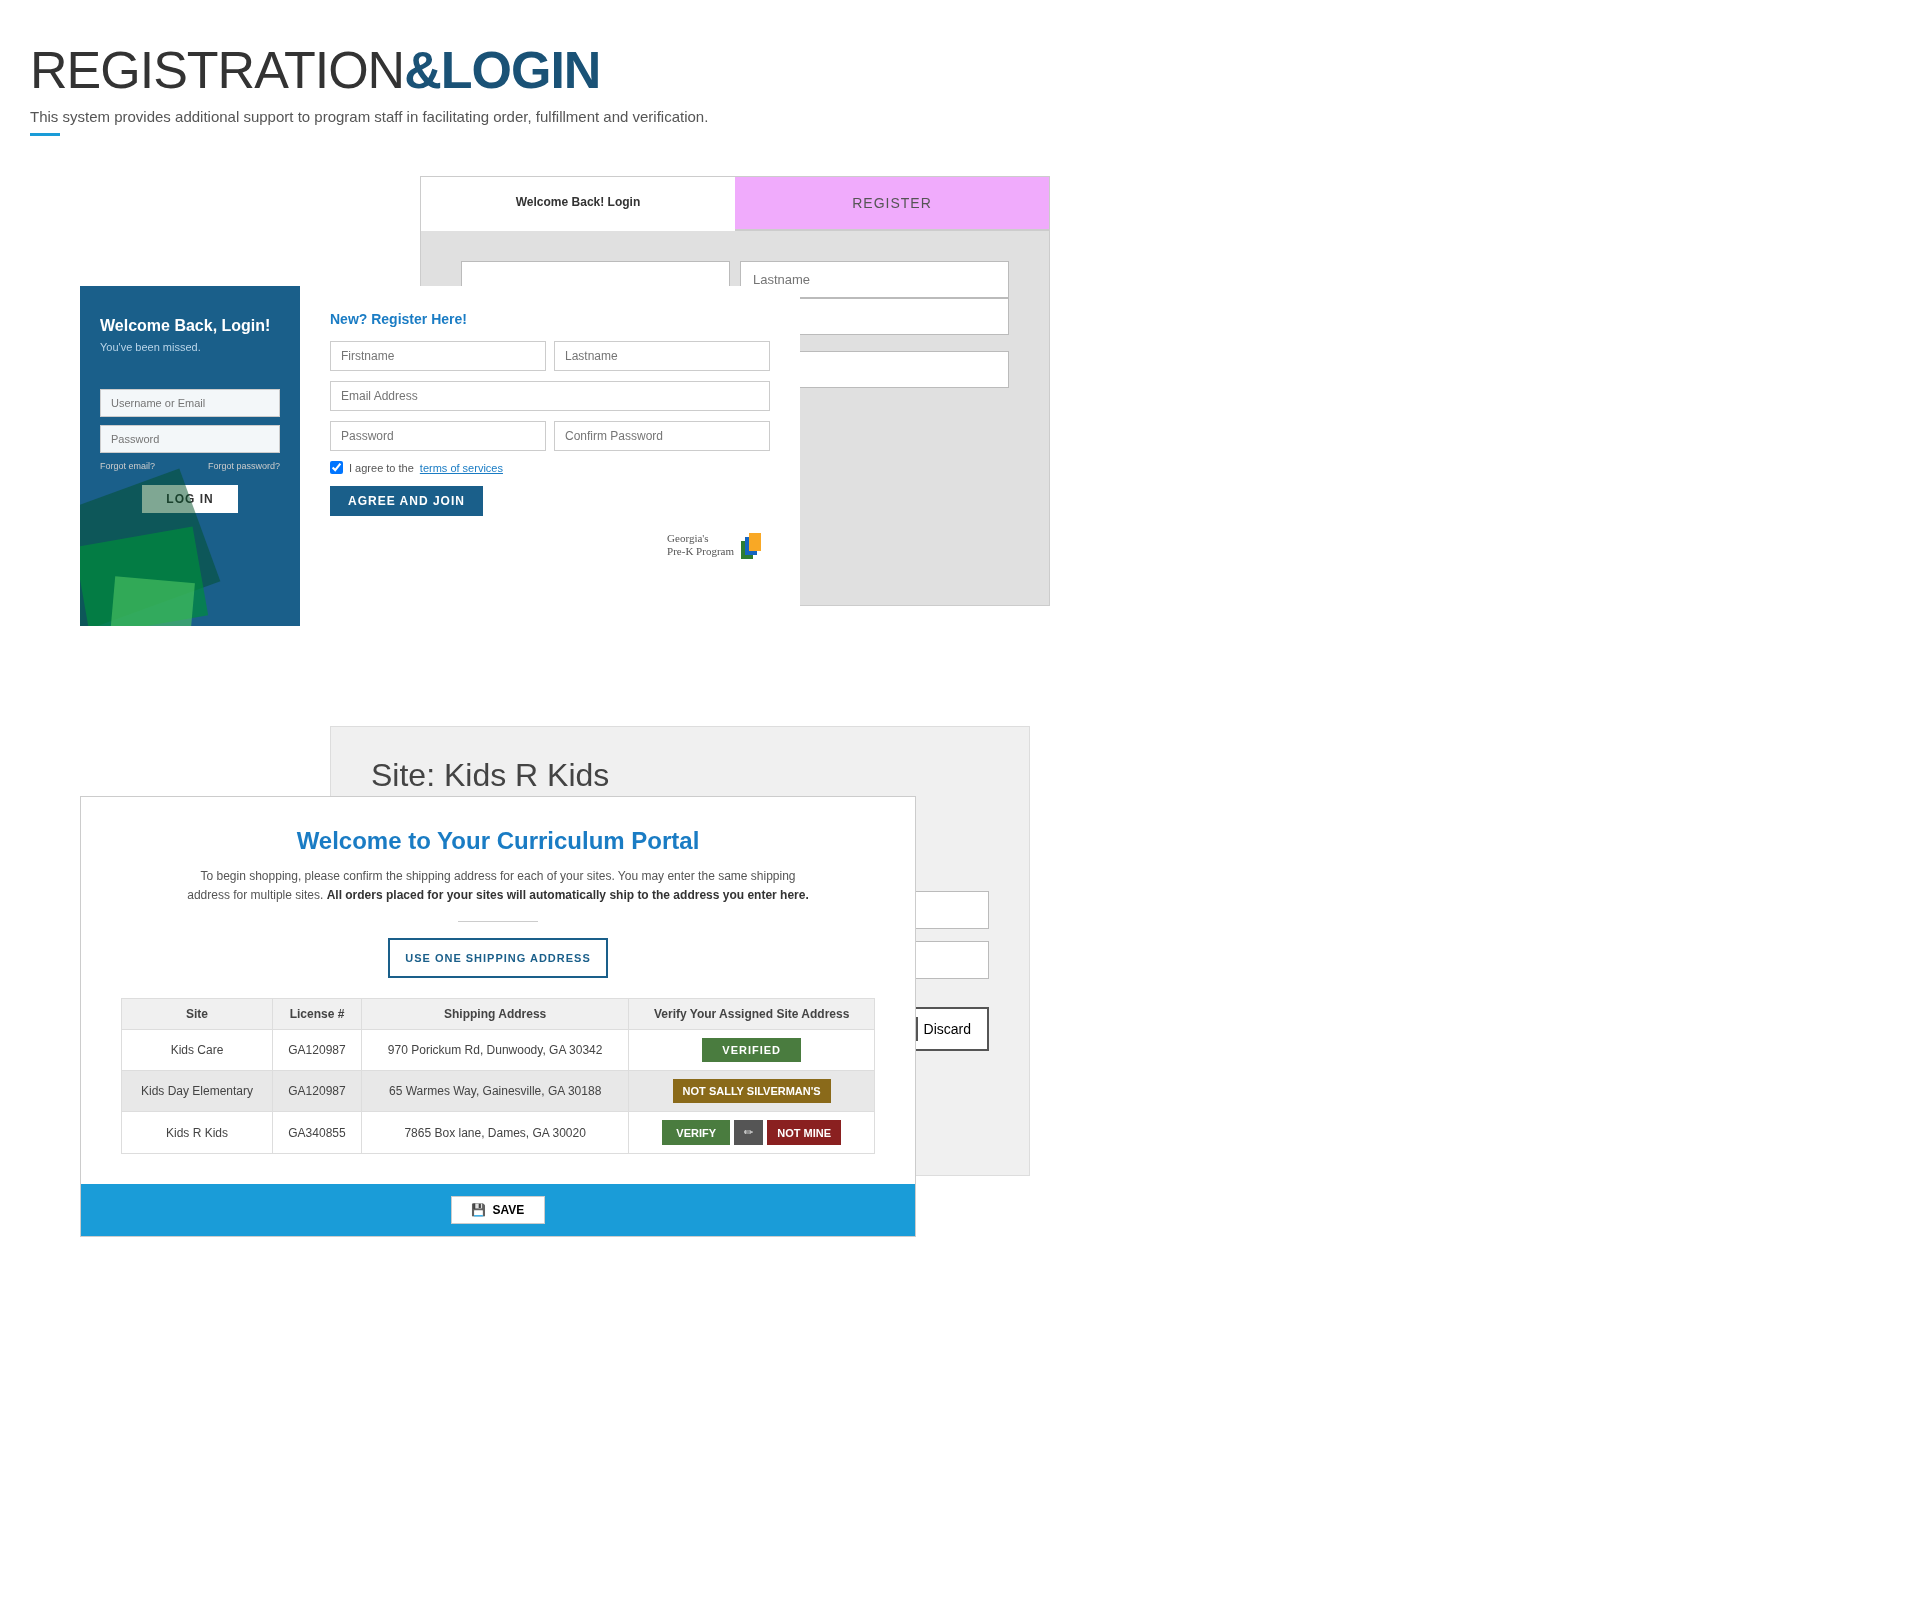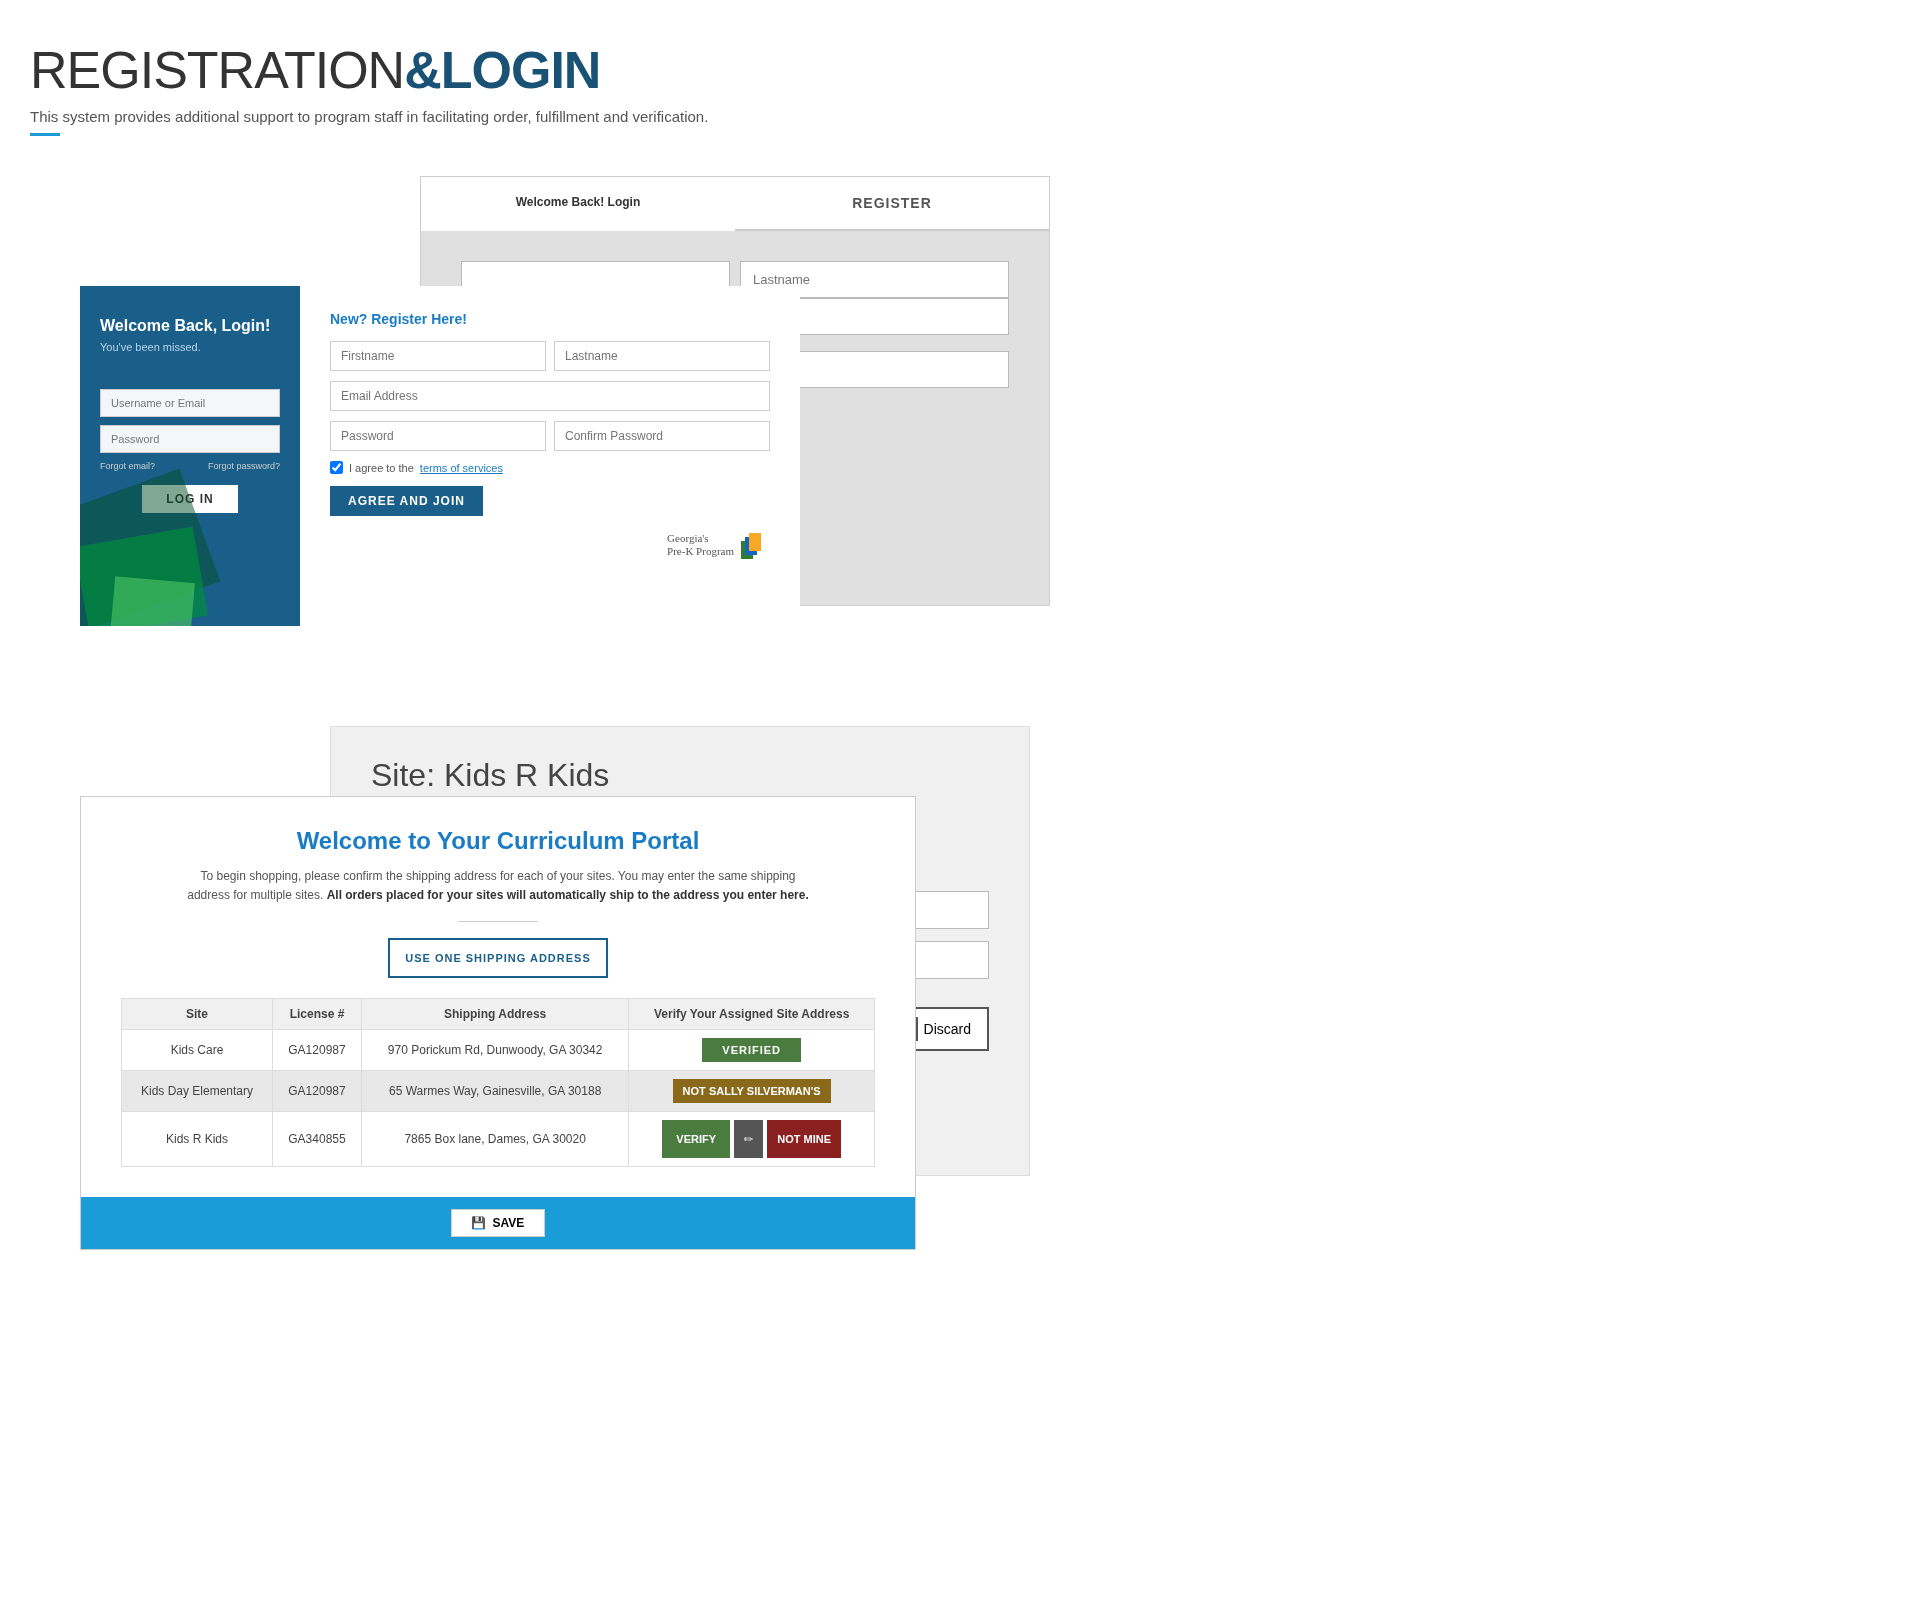--- a/index.html
+++ b/index.html
@@ -71,22 +71,22 @@
       border-bottom: 2px solid #ccc;
       cursor: pointer;
     }
     .tab-item.active {
       background: #fff;
       color: #333;
       border-bottom: 2px solid #fff;
       font-weight: 600;
     }
     .tab-item.register {
-      background: #ffffff;
-      font-weight: 700;
+      background: #f0abfc;
+      font-weight: 400;
       font-size: 14px;
       letter-spacing: 1px;
     }
 
     
     .bg-card-gray .card-content {
       padding: 30px 40px;
     }
     .bg-card-gray .form-group {
       margin-bottom: 16px;
@@ -480,21 +480,21 @@
       border: none;
       padding: 6px 10px;
       font-size: 11px;
       font-weight: 700;
       cursor: pointer;
     }
     .verify-btn {
       background: #4a7c3f;
       color: #fff;
       border: none;
-      padding: 13px 14px;
+      padding: 6px 14px;
       font-size: 11px;
       font-weight: 700;
       cursor: pointer;
     }
     .edit-btn {
       background: #555;
       color: #fff;
       border: none;
       padding: 6px 10px;
       font-size: 11px;

